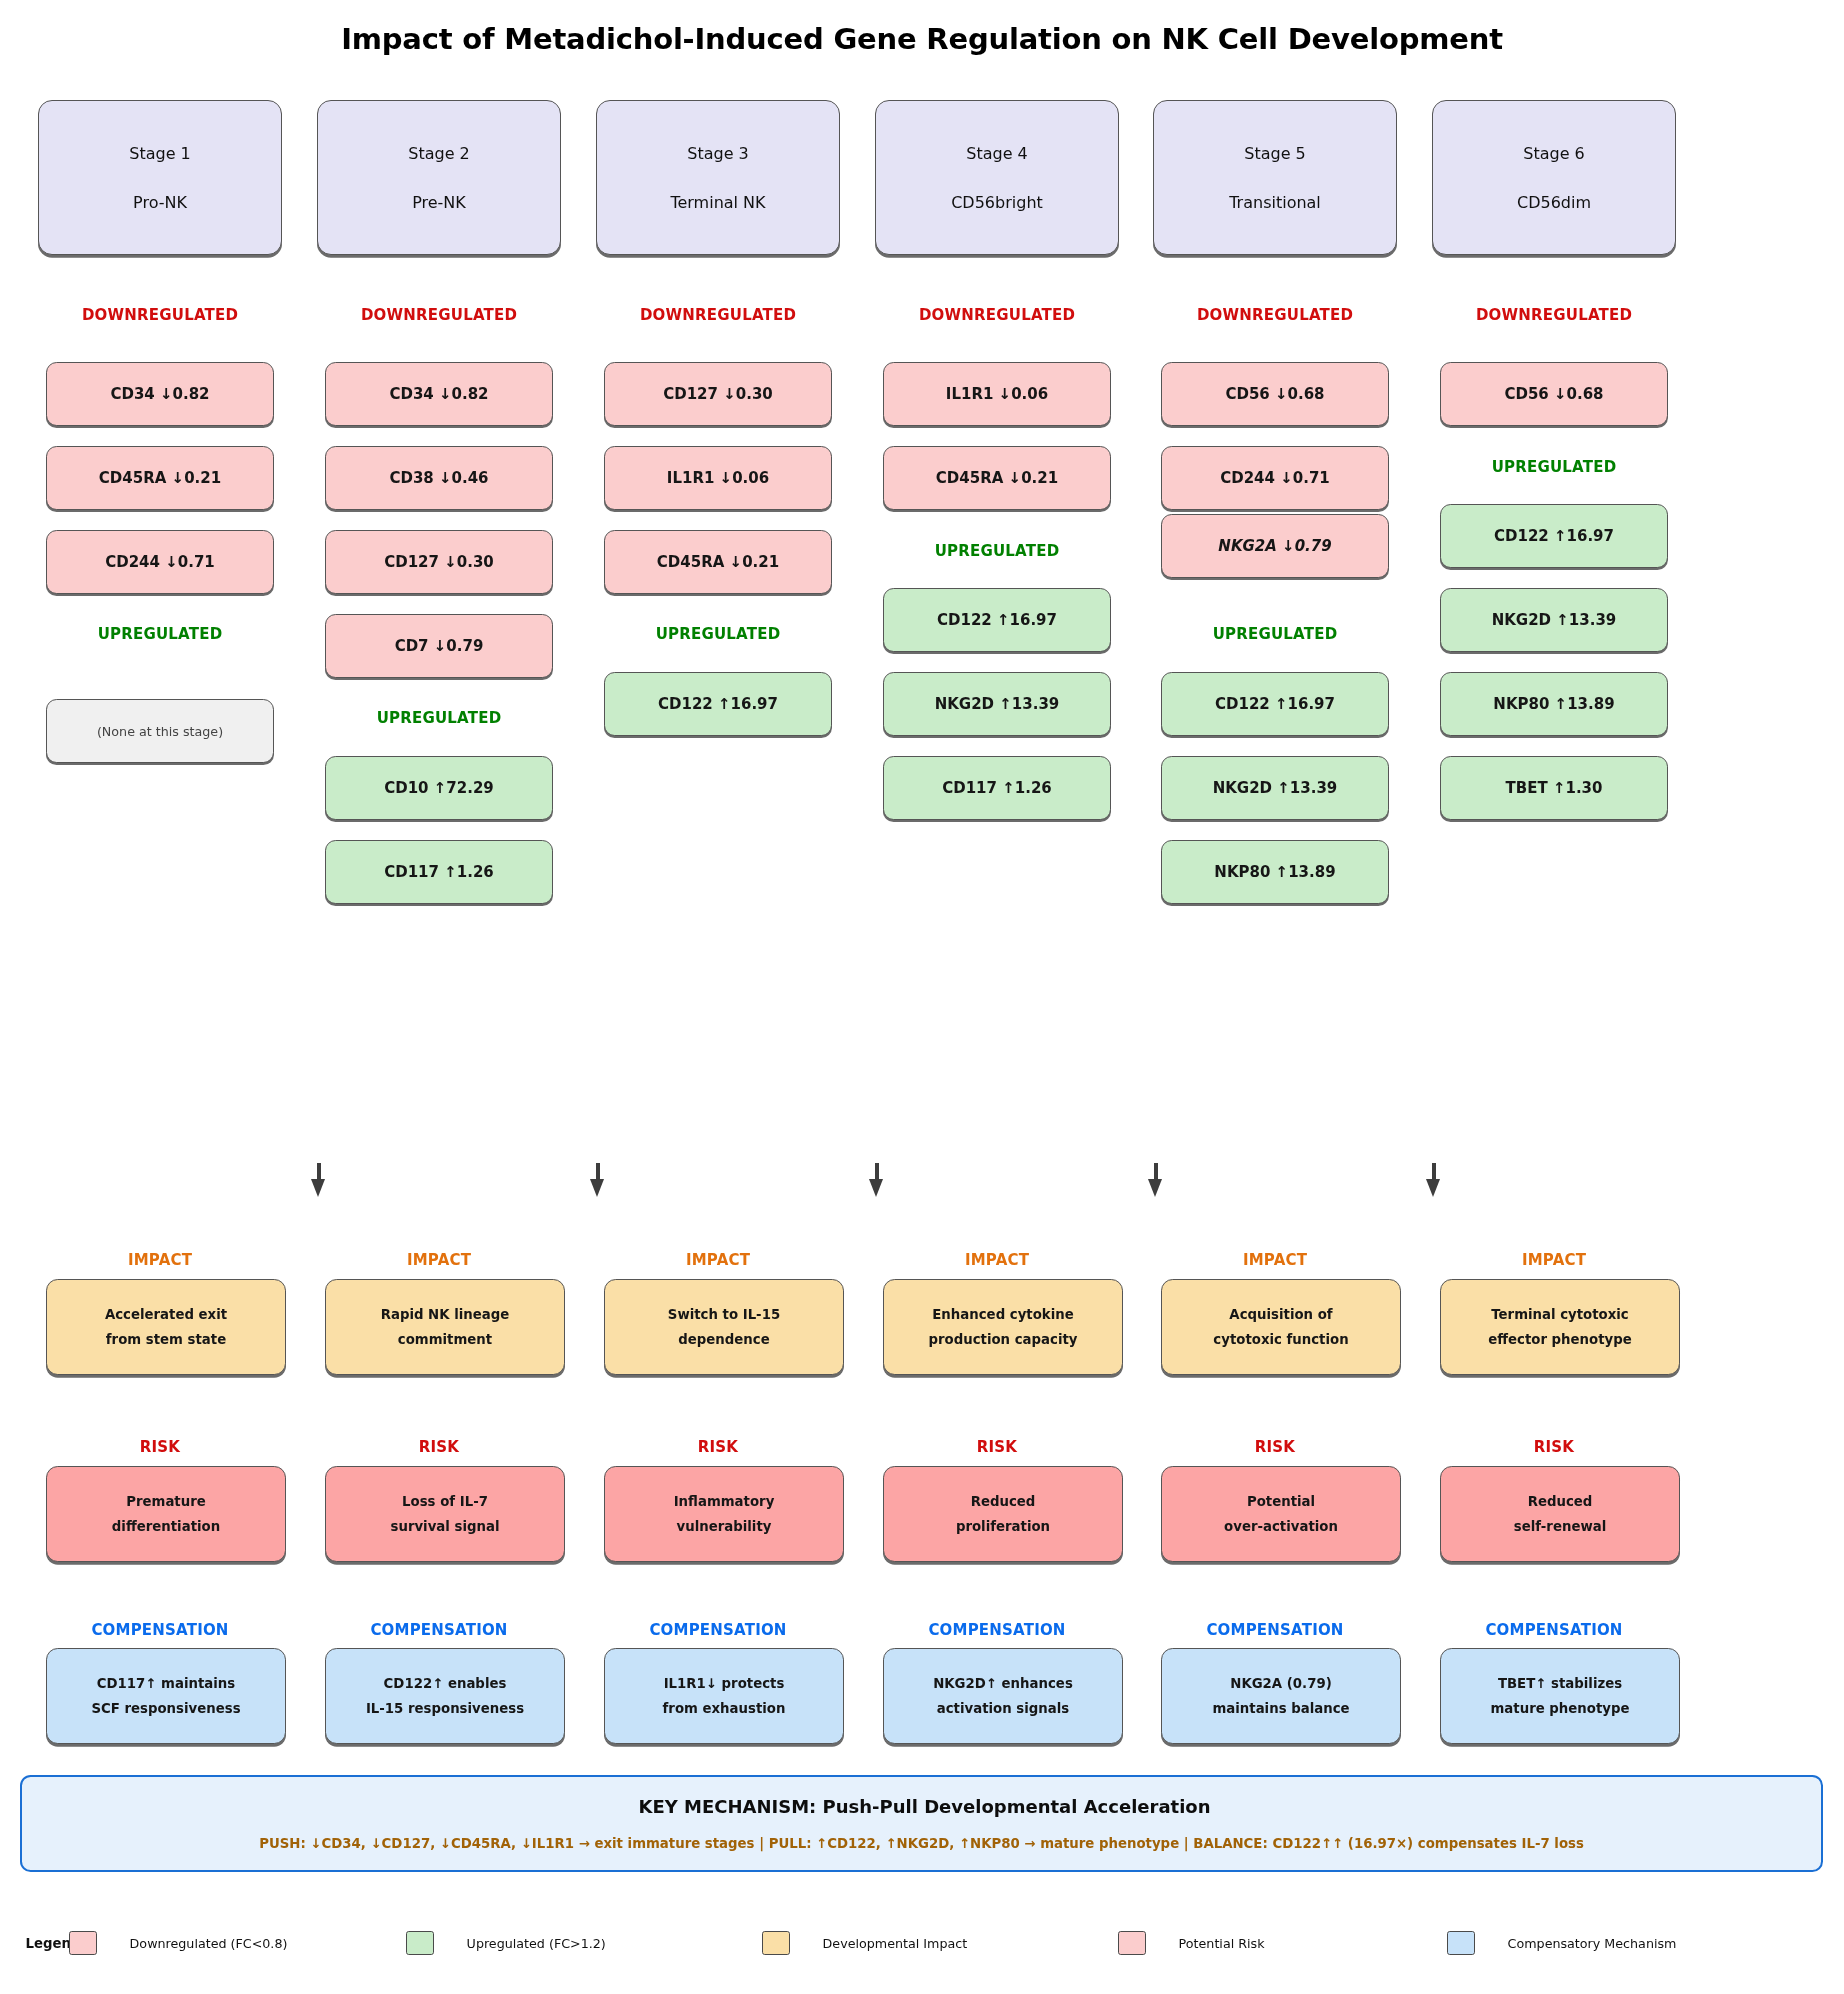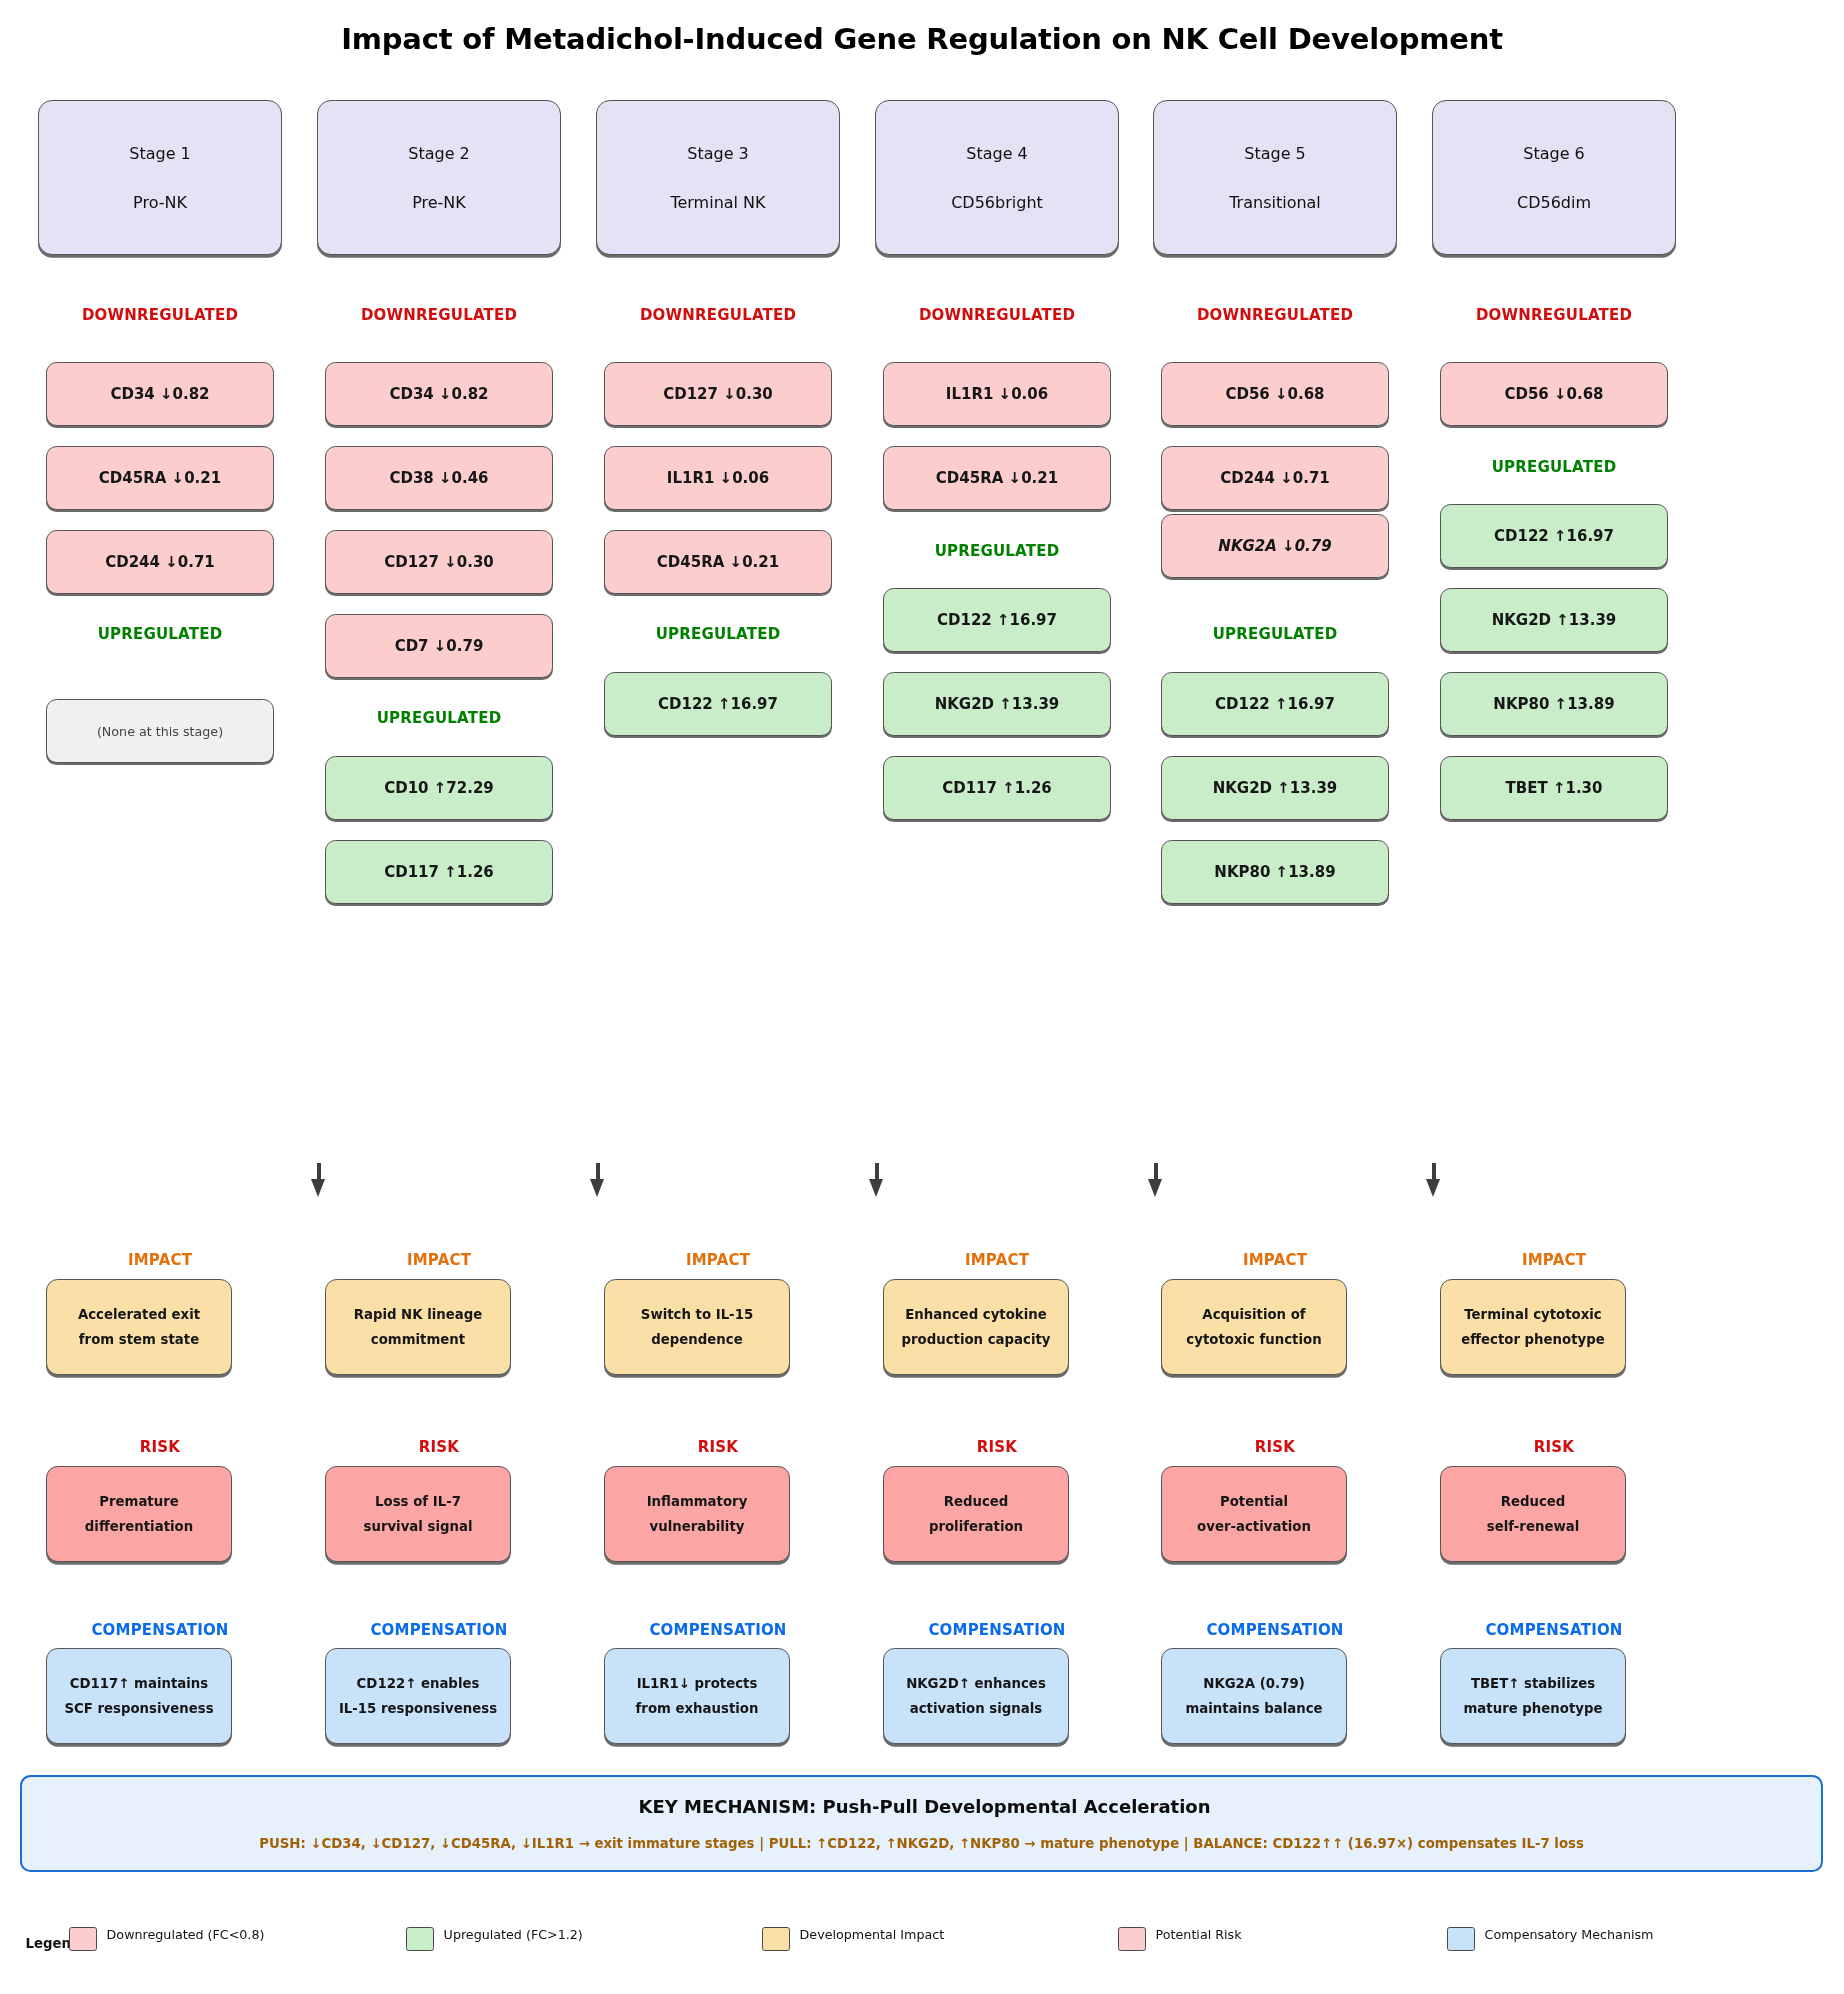--- a/index.html
+++ b/index.html
@@ -117,21 +117,21 @@
   }
   .flow-arrow-tail {
     position: absolute;
     width: 3.7px; height: 18px;
     background: #3d3d3d;
   }
 
   
   .card {
     position: absolute;
-    width: 186px;
+    width: 240px;
     left: 8px;
     border: 1.6px solid #555555;
     border-radius: 11.7px;
     box-shadow: 0 2.7px 0 0 #6b6b6b;
     display: flex;
     flex-direction: column;
     align-items: center;
     justify-content: center;
     text-align: center;
     font-size: 13.3px;
@@ -185,21 +185,23 @@
   }
   #legend-title {
     font-size: 13.3px;
     font-weight: bold;
     color: #111111;
     width: 85px;
     flex: 0 0 auto;
   }
   .legend-item {
     display: flex;
+    align-items: center;
     flex: 0 0 auto;
+    gap: 23px;
   }
   .legend-swatch {
     width: 28px;
     height: 24.4px;
     border: 1.1px solid #4a4a4a;
     border-radius: 2.7px;
     margin-right: 9.6px;
   }
   .legend-text {
     font-size: 12.7px;

